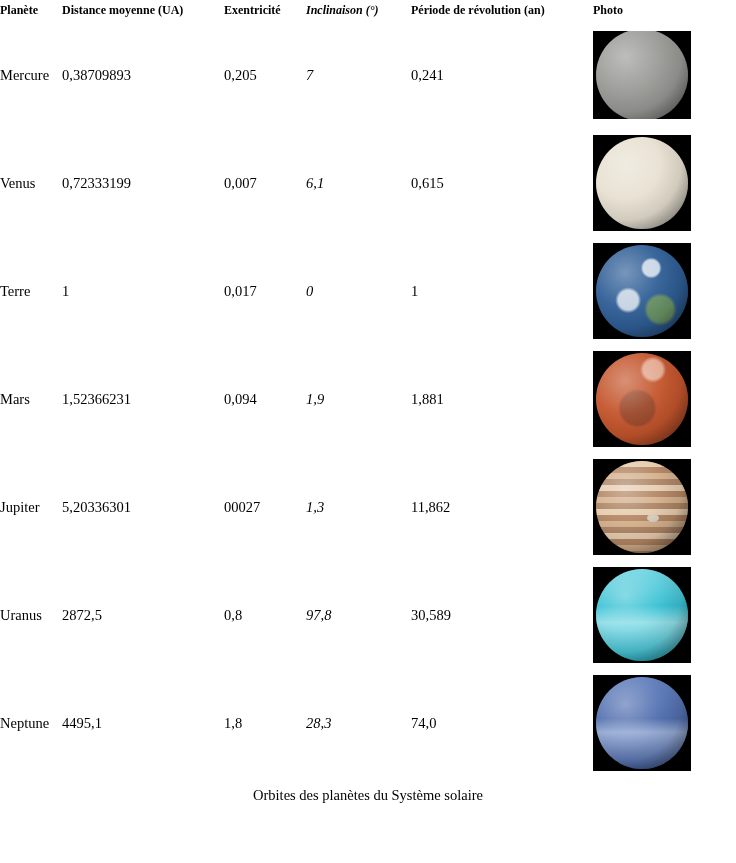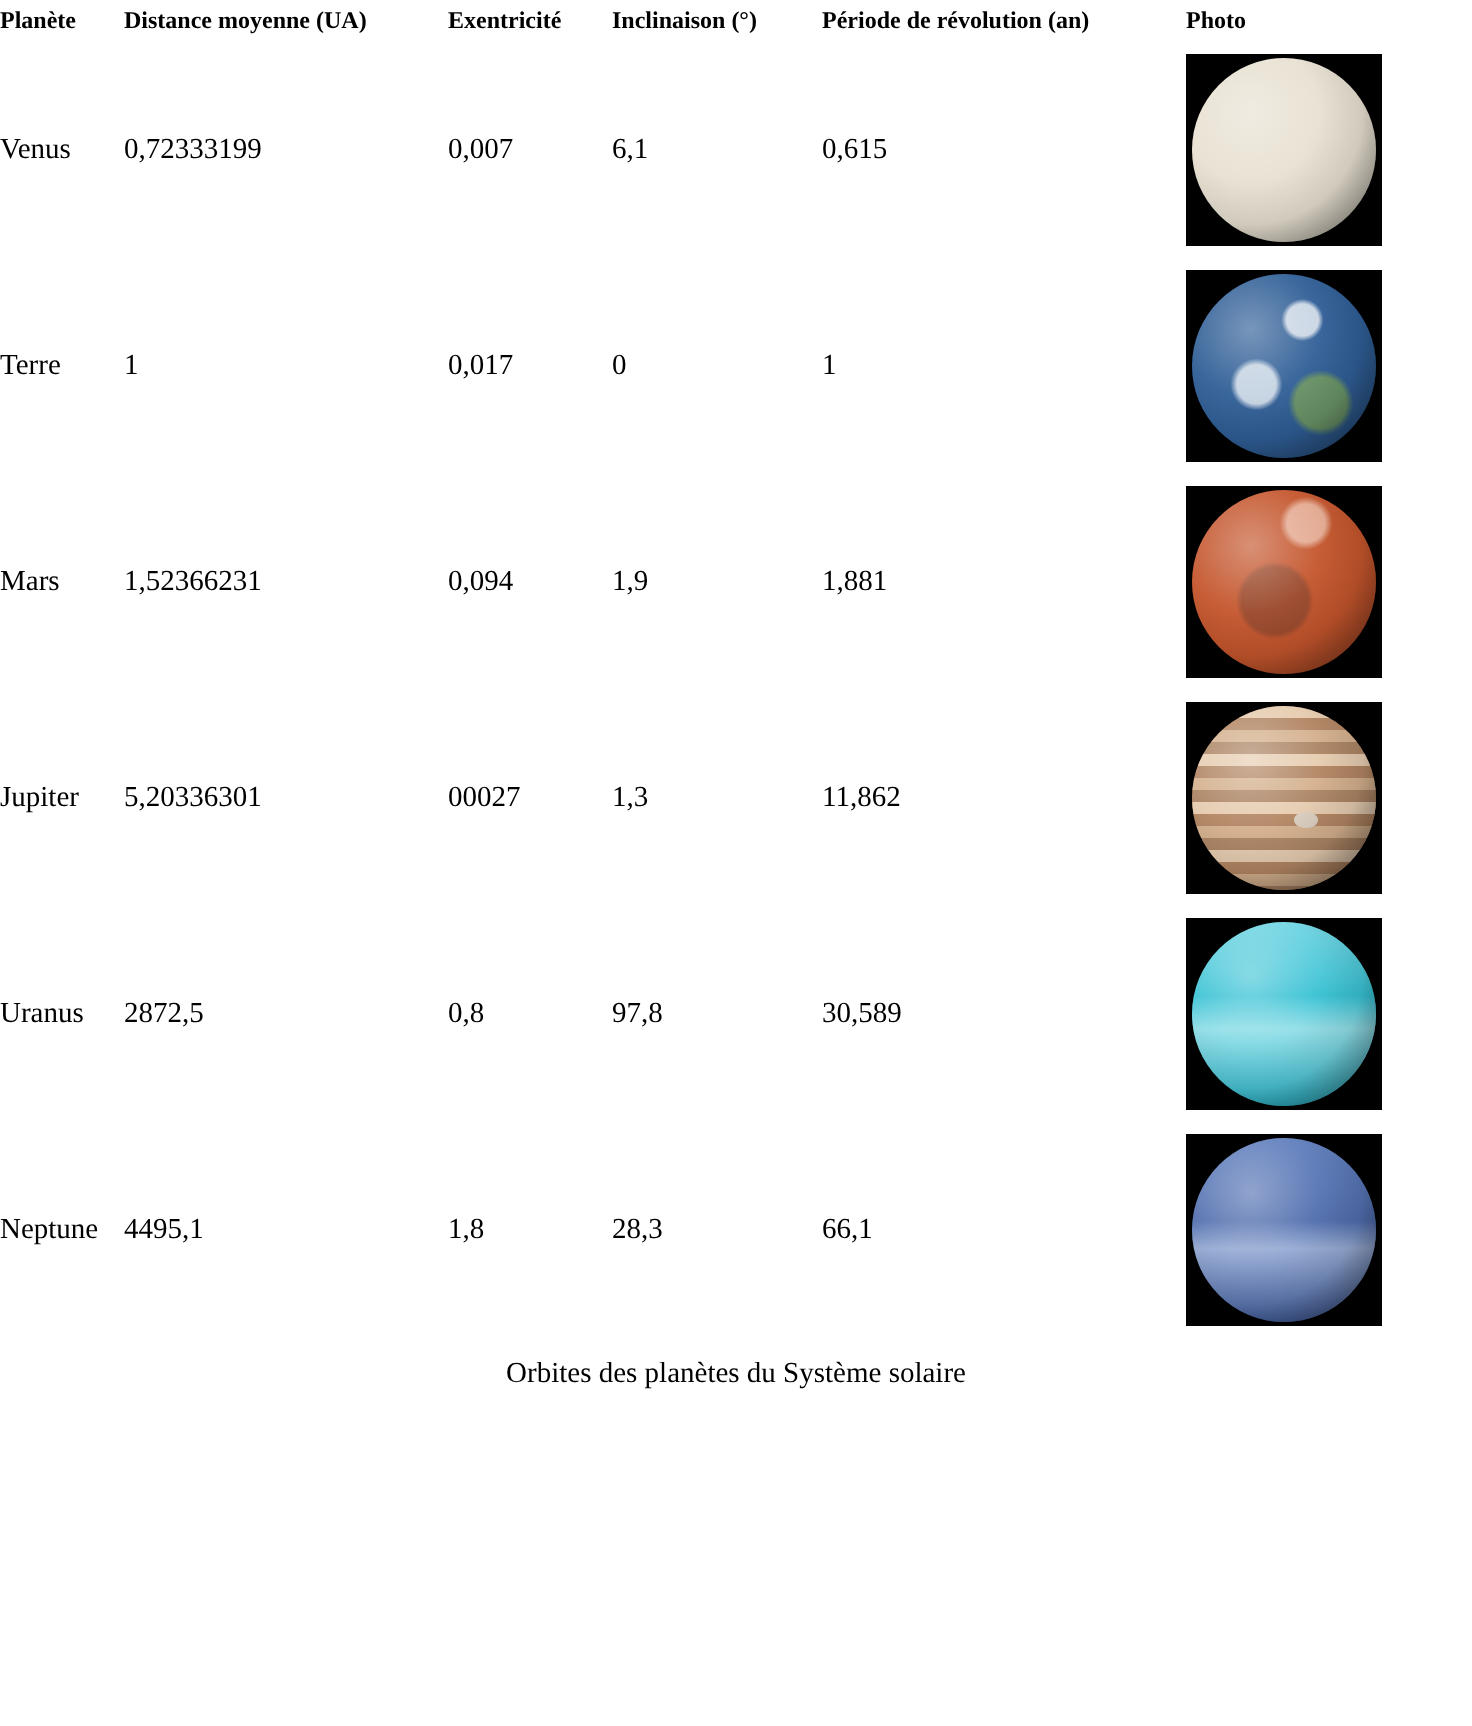--- a/index.html
+++ b/index.html
@@ -37,21 +37,21 @@
     font-family: "Liberation Serif", serif;
     font-size: 14.5px;
     text-align: left;
     vertical-align: middle;
     padding: 0;
   }
   
   .col-name  { width: 62px; }
   .col-dist  { width: 162px; }
   .col-ecc   { width: 82px; }
-  .col-incl  { width: 105px; }
+  .col-incl  { width: 105px; font-style: italic; }
   .col-per   { width: 182px; }
   .col-photo { width: 143px; }
 
   th.col-photo { text-align: center; }
   td.photo-cell { text-align: center; }
 
   .row-cell { padding-left: 0; }
 
   .planet-img {
     display: inline-block;
@@ -108,20 +108,34 @@
         <th class="col-name">Planète</th>
         <th class="col-dist">Distance moyenne (UA)</th>
         <th class="col-ecc">Exentricité</th>
         <th class="col-incl">Inclinaison  (°)</th>
         <th class="col-per">Période de révolution (an)</th>
         <th class="col-photo">Photo</th>
       </tr>
     </thead>
     <tbody>
 
+      <tr style="height:108px">
+        <td class="col-name row-cell">Mercure</td>
+        <td class="col-dist row-cell">0,38709893</td>
+        <td class="col-ecc row-cell">0,205</td>
+        <td class="col-incl row-cell">7</td>
+        <td class="col-per row-cell">0,241</td>
+        <td class="col-photo photo-cell">
+          <span class="planet-img" style="width:98px;height:88px">
+            <span class="disc" style="width:92px;height:92px;background:#9a9a97">
+              <span class="shade"></span>
+            </span>
+          </span>
+        </td>
+      </tr>
 
       <tr style="height:108px">
         <td class="col-name row-cell">Venus</td>
         <td class="col-dist row-cell">0,72333199</td>
         <td class="col-ecc row-cell">0,007</td>
         <td class="col-incl row-cell">6,1</td>
         <td class="col-per row-cell">0,615</td>
         <td class="col-photo photo-cell">
           <span class="planet-img" style="width:98px;height:96px">
             <span class="disc" style="width:92px;height:92px;background:#e8e1d2">
@@ -195,21 +209,21 @@
             </span>
           </span>
         </td>
       </tr>
 
       <tr style="height:108px">
         <td class="col-name row-cell">Neptune</td>
         <td class="col-dist row-cell">4495,1</td>
         <td class="col-ecc row-cell">1,8</td>
         <td class="col-incl row-cell">28,3</td>
-        <td class="col-per row-cell">66,1</td>
+        <td class="col-per row-cell">74,0</td>
         <td class="col-photo photo-cell">
           <span class="planet-img" style="width:98px;height:96px">
             <span class="disc" style="width:92px;height:92px;background:#5574b4">
               <span class="bands" style="background:linear-gradient(180deg, rgba(120,150,210,0.3) 0%, rgba(60,85,150,0.25) 45%, rgba(230,238,250,0.45) 60%, rgba(50,75,140,0.3) 100%)"></span>
               <span class="shade"></span>
             </span>
           </span>
         </td>
       </tr>
 

